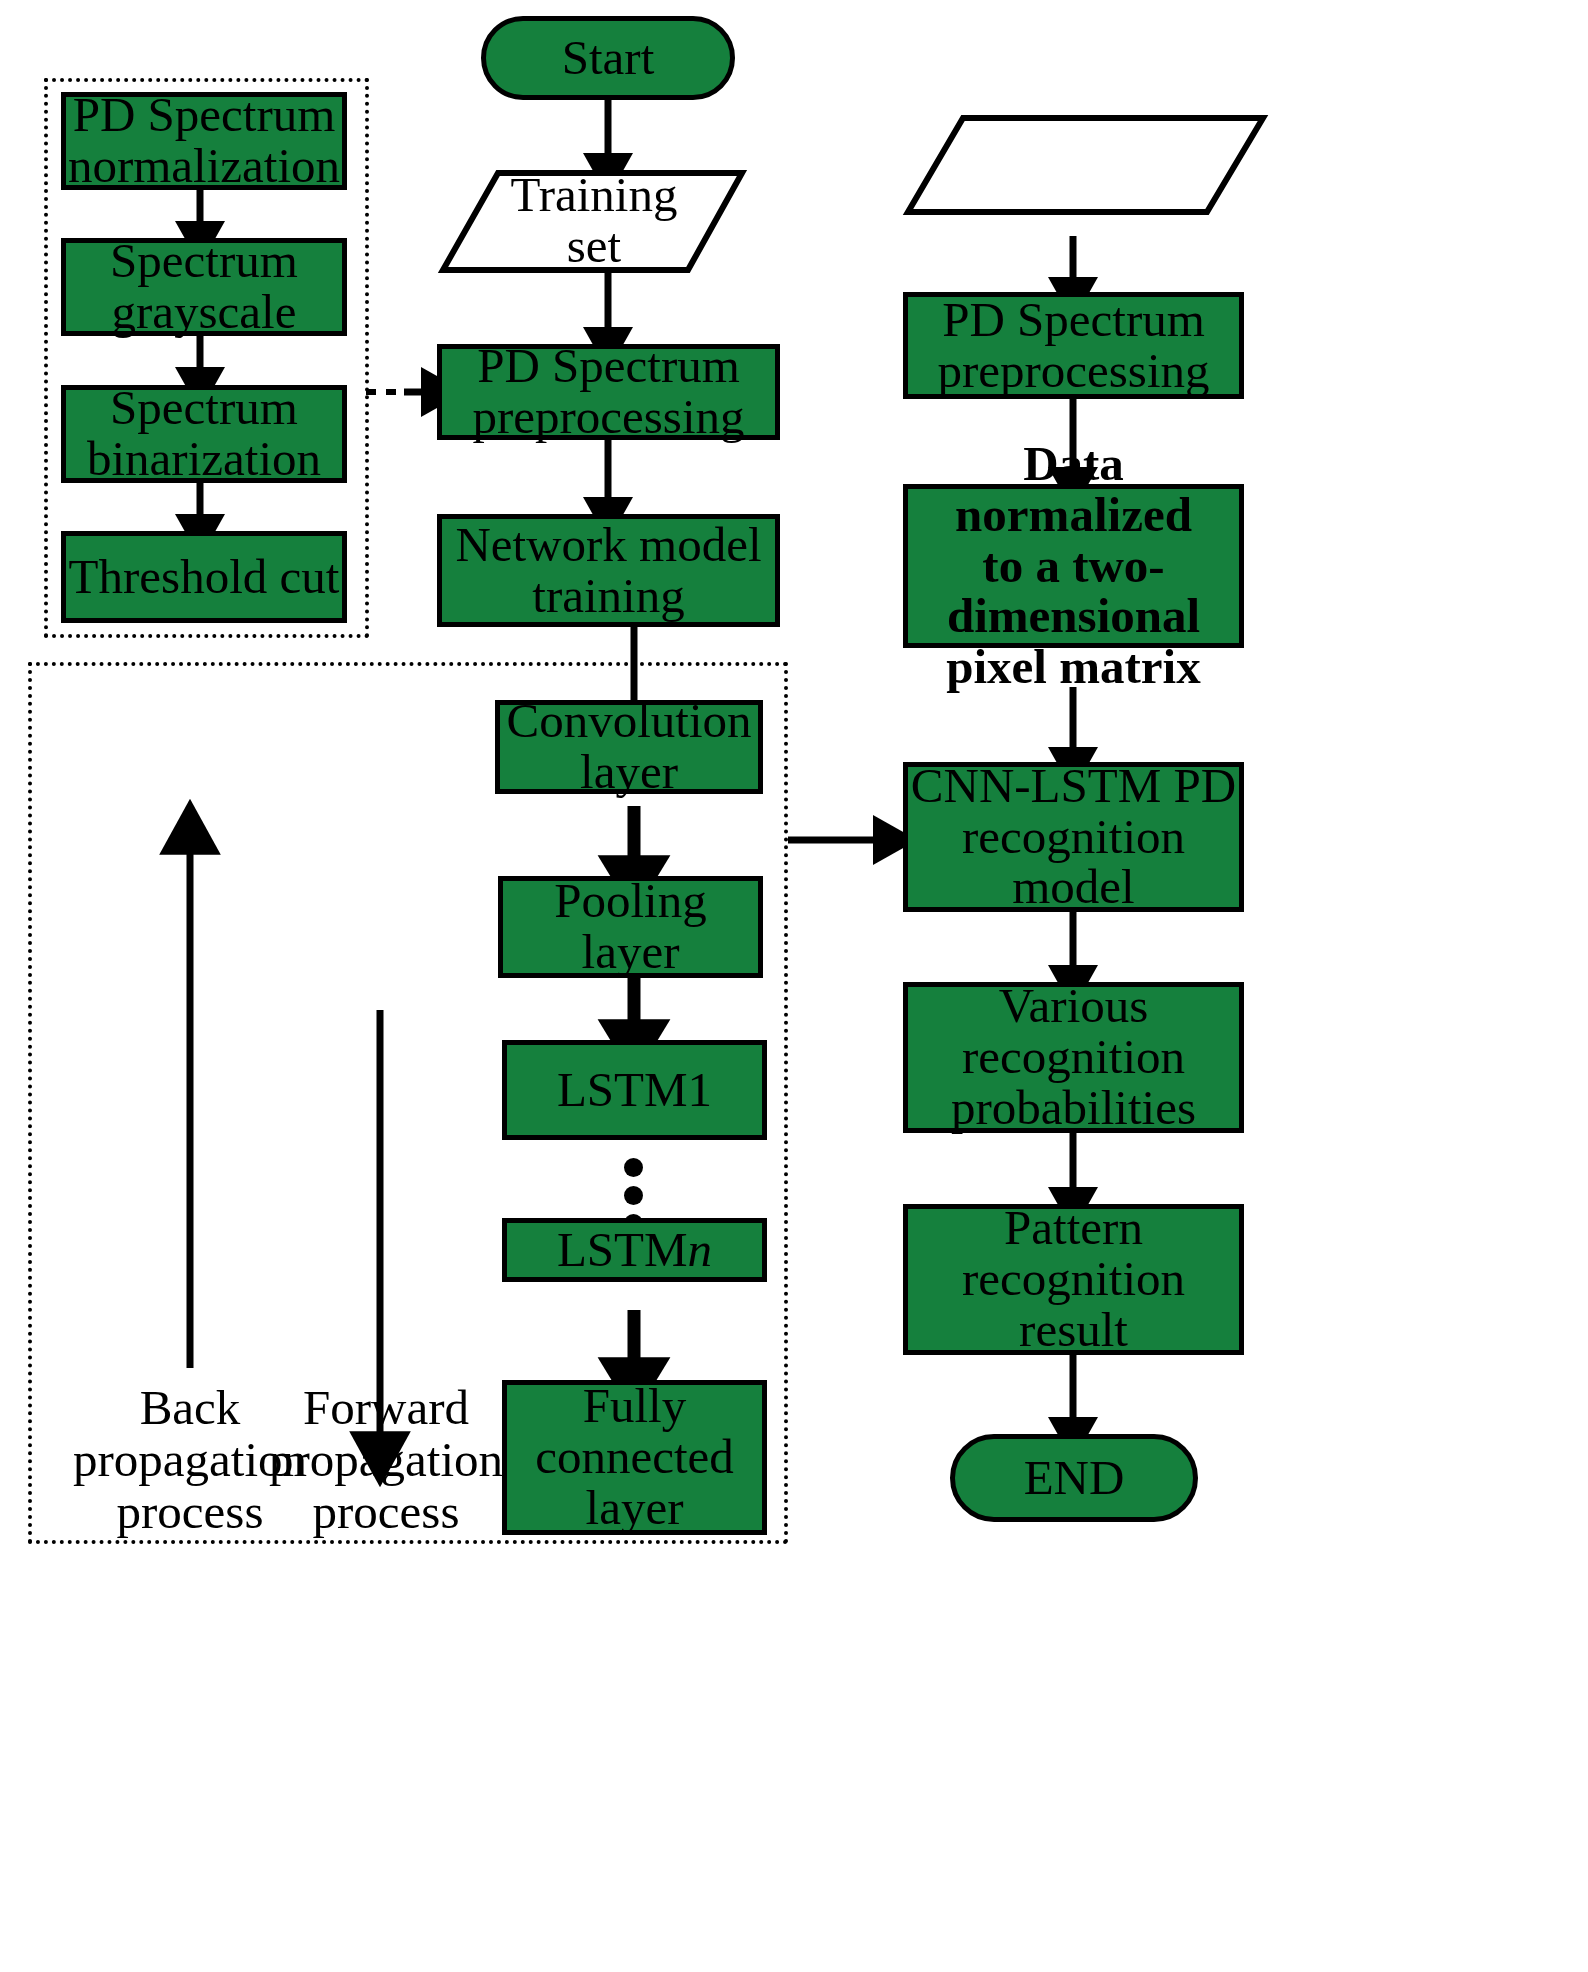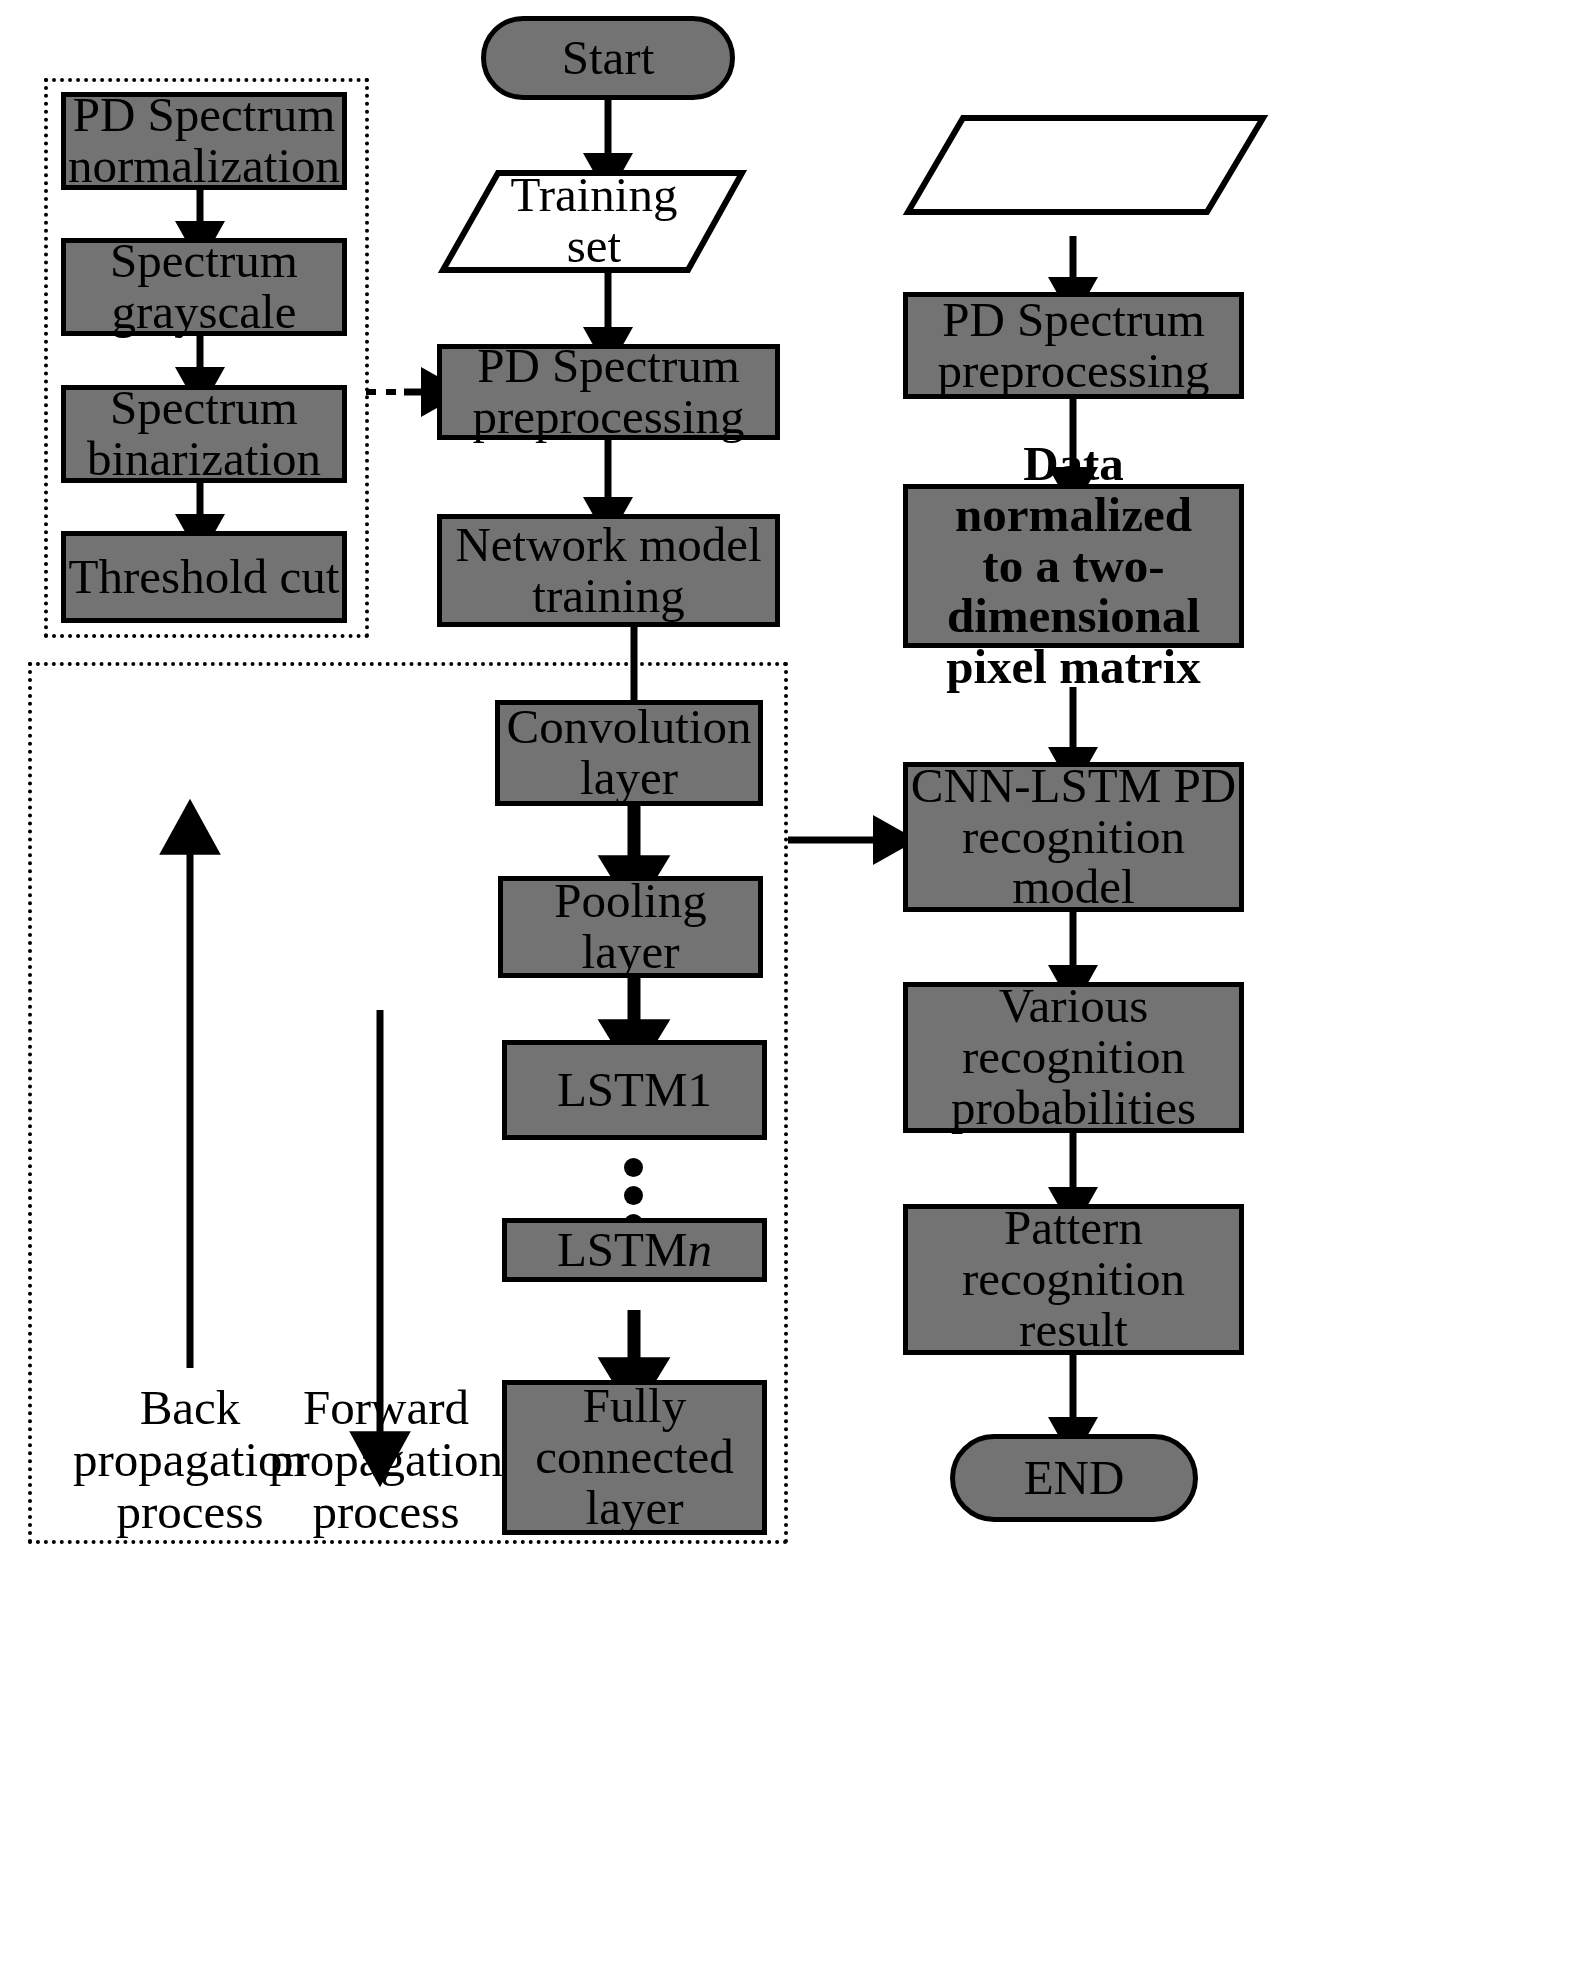--- a/index.html
+++ b/index.html
@@ -26,21 +26,21 @@
   }
   .node {
     position: absolute;
     box-sizing: border-box;
     display: flex;
     align-items: center;
     justify-content: center;
     text-align: center;
     line-height: 1.04;
     font-size: 49px;
-    background: #737373;
+    background: #15803d;
   }
   .rect {
     border: 5px solid #000;
   }
   .terminator {
     border: 5px solid #000;
     border-radius: 80px;
   }
   .para {
     border: none;
@@ -159,21 +159,21 @@
   <div class="node rect" style="left:437px; top:344px; width:343px; height:96px;">
     <span style="white-space:pre-line;">PD Spectrum
 preprocessing</span>
   </div>
 
   <div class="node rect" style="left:437px; top:514px; width:343px; height:113px;">
     <span style="white-space:pre-line;">Network model
 training</span>
   </div>
 
-  <div class="node rect" style="left:495px; top:700px; width:268px; height:106px;">
+  <div class="node rect" style="left:495px; top:700px; width:268px; height:94px;">
     <span style="white-space:pre-line;">Convolution
 layer</span>
   </div>
 
   <div class="node rect" style="left:498px; top:876px; width:265px; height:102px;">
     <span style="white-space:pre-line;">Pooling
 layer</span>
   </div>
 
   <div class="node rect" style="left:502px; top:1040px; width:265px; height:100px;">

